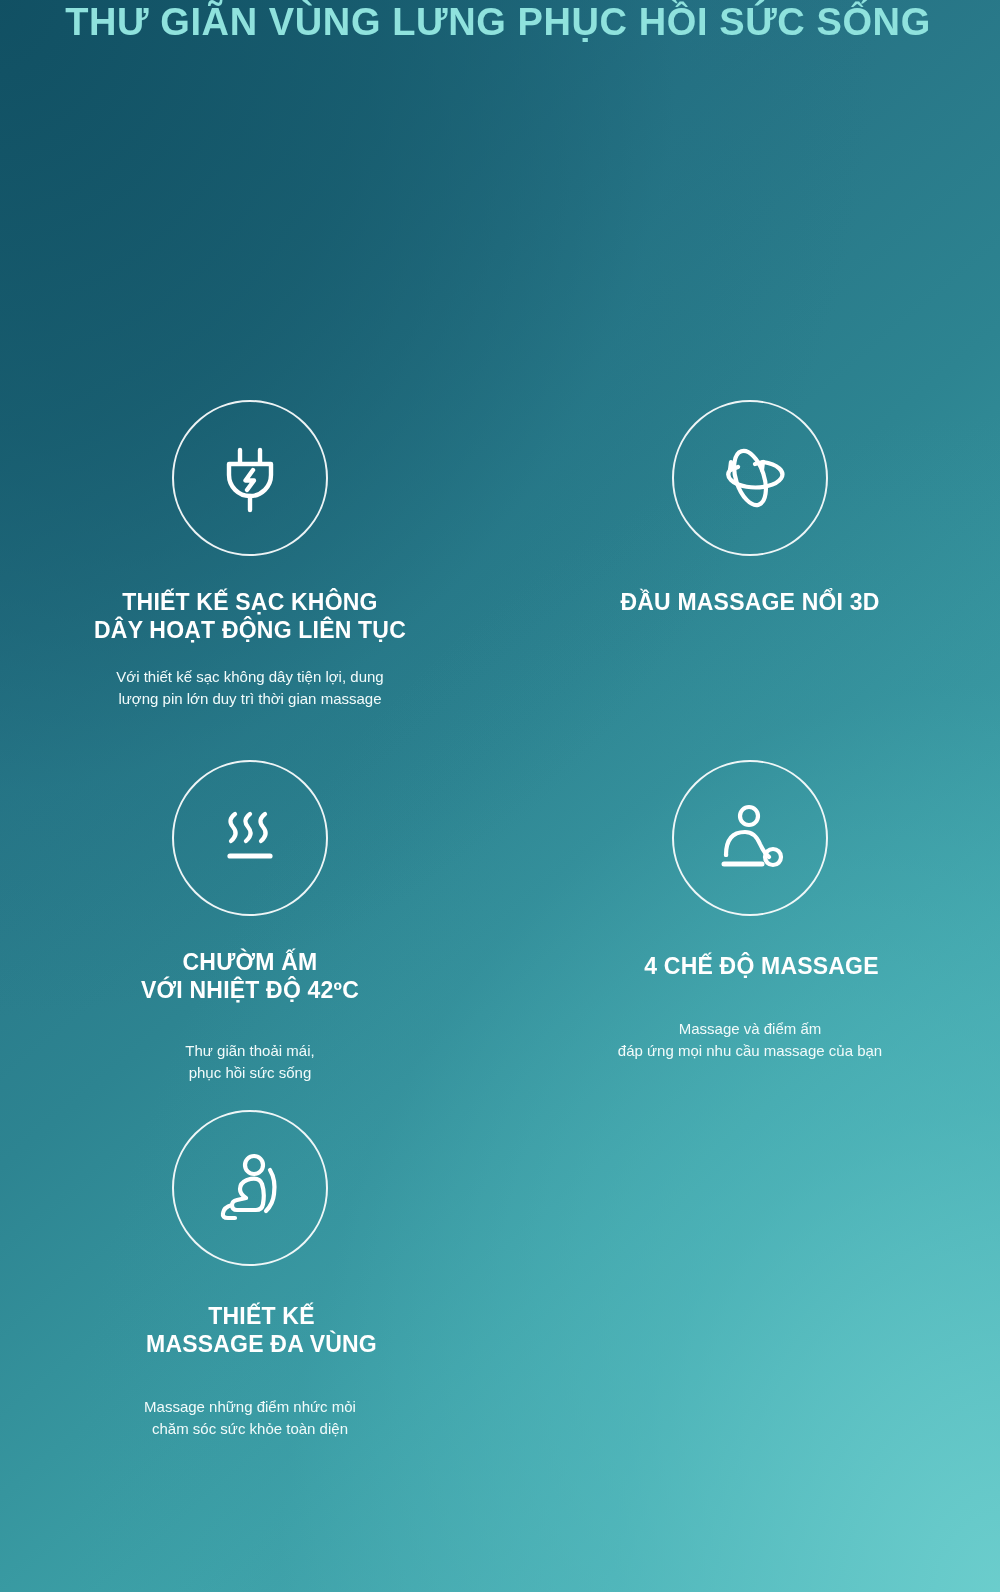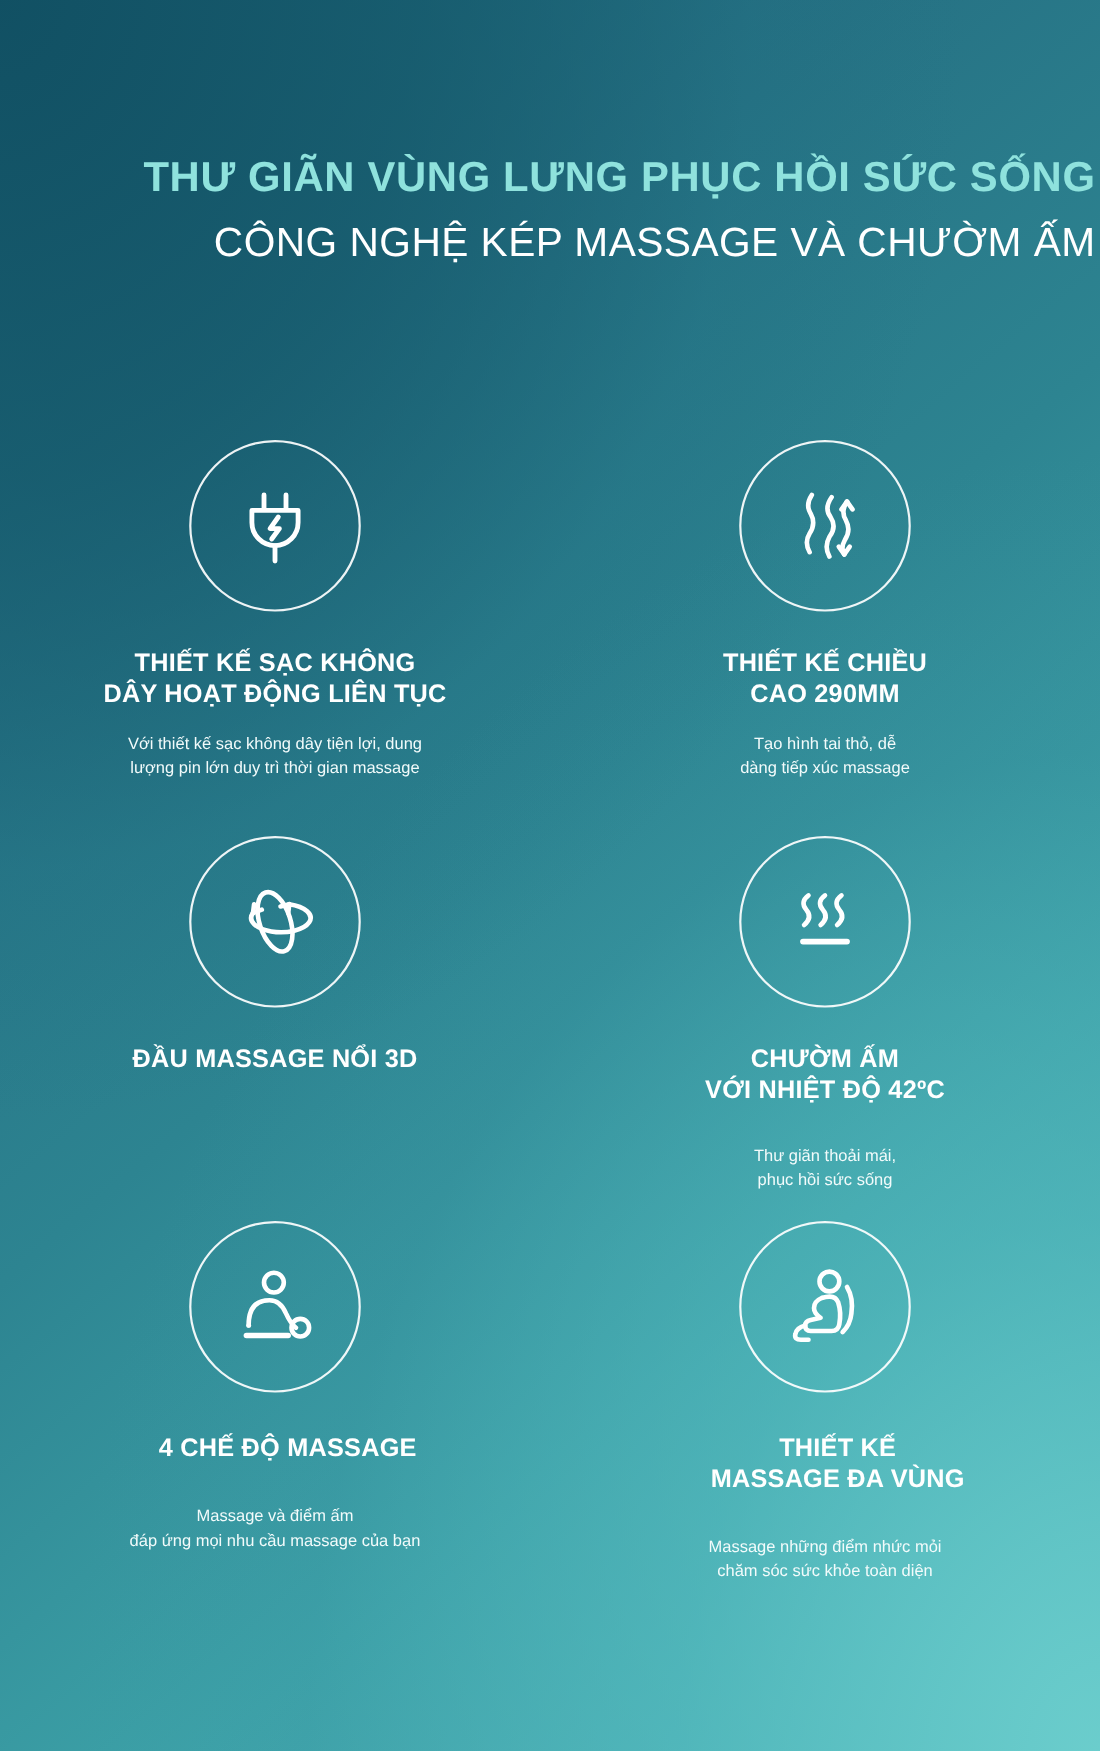--- a/index.html
+++ b/index.html
@@ -25,22 +25,21 @@
       linear-gradient(140deg, #1a5e72 0%, #256f82 24%, #2d8491 48%, #3da2a8 72%, #55bcbf 100%);
     overflow: hidden;
   }
 
   
   .headings {
     position: absolute;
     left: 0;
     top: 0;
     width: 996px;
-    padding-top: 140px;
-    text-align: right;
+    text-align: center;
   }
   .title-main {
     font-size: 38px;
     font-weight: bold;
     letter-spacing: 0.6px;
     line-height: 1.18;
     color: #8fe2dd;
     margin: 0 0 14px 0;
     white-space: nowrap;
   }
@@ -110,58 +109,40 @@
   .feature.r3 .f-desc { margin-top: 38px; }
   .feature.r3 .f-title { margin-top: 36px; margin-left: 23px; }
 </style>
 </head>
 <body>
 
 <div class="poster">
 
   <div class="headings">
     <h1 class="title-main">THƯ GIÃN VÙNG LƯNG PHỤC HỒI SỨC SỐNG</h1>
-    <h2 class="title-sub">CÔNG NGHỆ KÉP MASSAGE VÀ CHƯỜM ẤM</h2>
   </div>
 
   <div class="features">
 
     <div class="feature r1">
       <div class="icon-circle">
         <svg width="96" height="96" viewBox="0 0 96 96" fill="none" stroke="#ffffff" stroke-width="4.4" stroke-linecap="round" stroke-linejoin="round">
           <path d="M38 20 V33"></path>
           <path d="M58 20 V33"></path>
           <path d="M27 34 H69 V45 a21 21 0 0 1 -21 21 a21 21 0 0 1 -21 -21 Z"></path>
           <path d="M48 66 V80"></path>
           <path d="M51 40 L43.5 50.5 H52 L45 60"></path>
         </svg>
       </div>
       <div class="f-title">THIẾT KẾ SẠC KHÔNG
 DÂY HOẠT ĐỘNG LIÊN TỤC</div>
       <div class="f-desc">Với thiết kế sạc không dây tiện lợi, dung
 lượng pin lớn duy trì thời gian massage</div>
     </div>
 
-    <div class="feature r1">
-      <div class="icon-circle">
-        <svg width="96" height="96" viewBox="0 0 96 96" fill="none" stroke="#ffffff" stroke-width="4.2" stroke-linecap="round" stroke-linejoin="round">
-          <path d="M36 20 q-6 9 -1 17 q5 9 -1 18 q-5 8 0 17"></path>
-          <path d="M54 22 q-7 10 -1 18 q6 9 -1 18 q-5 9 0 18"></path>
-          <path d="M68 26 q-6 9 -1 17 q5 9 -1 18 q-4 7 -0.5 13"></path>
-          <path d="M68 26 l-5 7"></path>
-          <path d="M68 26 l5 7"></path>
-          <path d="M65.5 74 l-5 -7"></path>
-          <path d="M65.5 74 l5 -7"></path>
-        </svg>
-      </div>
-      <div class="f-title">THIẾT KẾ CHIỀU
-CAO 290MM</div>
-      <div class="f-desc">Tạo hình tai thỏ, dễ
-dàng tiếp xúc massage</div>
-    </div>
 
     <div class="feature r2">
       <div class="icon-circle">
         <svg width="96" height="96" viewBox="0 0 96 96" fill="none" stroke="#ffffff" stroke-width="4.2" stroke-linecap="round" stroke-linejoin="round">
           <ellipse cx="48" cy="48" rx="14" ry="28" transform="rotate(-18 48 48)"></ellipse>
           <path d="M28 40 a27 13 0 1 0 33 -8"></path>
           <path d="M61 32 l-8 2"></path>
           <path d="M61 32 l-1 8"></path>
           <path d="M28 40 l8 -3"></path>
           <path d="M28 40 l1 -8"></path>

